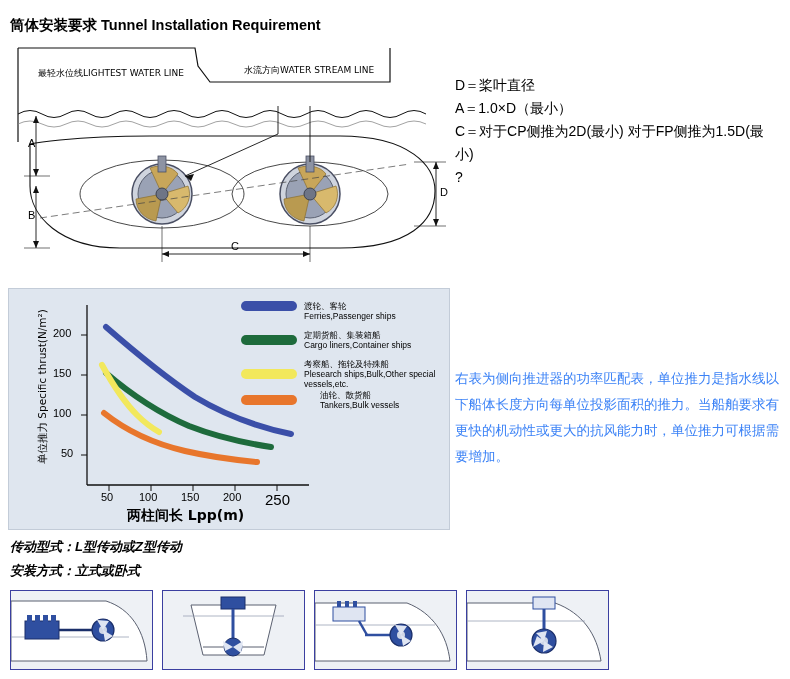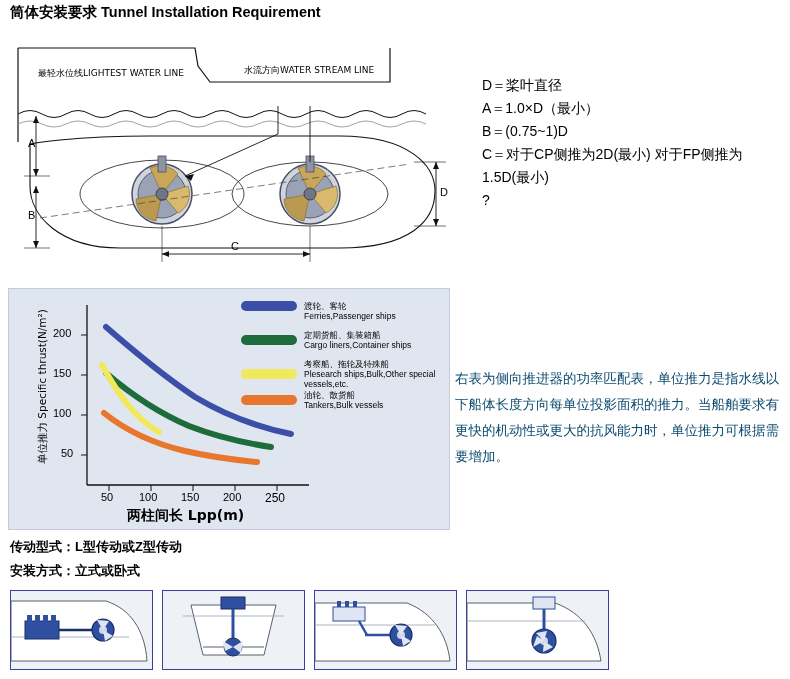--- a/index.html
+++ b/index.html
@@ -22,28 +22,29 @@
     height: 679px;
   }
   
   .section-title {
     position: absolute;
     font-weight: bold;
     font-size: 14.5px;
     color: #000;
     white-space: nowrap;
   }
-  #title-tunnel { left: 10px; top: 3px; }
+  #title-tunnel { left: 10px; top: 16px; }
   #title-power  { left: 10px; top: 264px; }
   .sub-line {
     position: absolute;
     font-weight: bold;
     font-size: 13px;
     color: #000;
     white-space: nowrap;
+    font-style: italic;
   }
   #line-drive   { left: 10px; top: 538px; }
   #line-mount   { left: 10px; top: 562px; }
 
   
   #tunnel-figure {
     position: absolute;
     left: 10px;
     top: 36px;
     width: 440px;
@@ -52,41 +53,41 @@
   
   #formula-block {
     position: absolute;
     left: 455px;
     top: 74px;
     width: 320px;
     font-size: 14px;
     line-height: 23px;
     color: #000;
   }
-  #formula-block div { white-space: normal; margin-left: 27px; }
+  #formula-block div { white-space: normal; }
 
   
   #power-chart {
     position: absolute;
     left: 8px;
     top: 288px;
     width: 440px;
     height: 240px;
     background: #dfe6ef;
     border: 1px solid #c3ccd8;
   }
   
   #power-note {
     position: absolute;
     left: 455px;
     top: 366px;
     width: 325px;
     font-size: 13.5px;
     line-height: 26px;
-    color: #0c4a6e;
+    color: #3b82f6;
   }
 
   
   .thumb {
     position: absolute;
     top: 590px;
     width: 141px;
     height: 78px;
     border: 1px solid #3b3fa0;
     background: #eef1f5;
@@ -178,21 +179,20 @@
     <div style="position:absolute;left:234px;top:28px;font-size:9px;white-space:nowrap;" class="lbl-cn">水流方向WATER STREAM LINE</div>
     <div style="position:absolute;left:18px;top:101px;font-size:11px;">A</div>
     <div style="position:absolute;left:18px;top:173px;font-size:11px;">B</div>
     <div style="position:absolute;left:221px;top:204px;font-size:11px;">C</div>
     <div style="position:absolute;left:430px;top:150px;font-size:11px;">D</div>
   </div>
 
   <div id="formula-block">
     <div>D＝桨叶直径</div>
     <div>A＝1.0×D（最小）</div>
-    <div>B＝(0.75~1)D</div>
     <div>C＝对于CP侧推为2D(最小) 对于FP侧推为1.5D(最小)</div>
     <div>?</div>
   </div>
 
 
   <div id="power-chart">
     <svg width="438" height="238" viewBox="0 0 438 238">
 
       <line x1="78" y1="16" x2="78" y2="196" stroke="#111" stroke-width="1.3"></line>
       <line x1="78" y1="196" x2="300" y2="196" stroke="#111" stroke-width="1.3"></line>
@@ -223,21 +223,21 @@
 
     <div style="position:absolute;left:44px;top:38px;font-size:11px;">200</div>
     <div style="position:absolute;left:44px;top:78px;font-size:11px;">150</div>
     <div style="position:absolute;left:44px;top:118px;font-size:11px;">100</div>
     <div style="position:absolute;left:52px;top:158px;font-size:11px;">50</div>
 
     <div style="position:absolute;left:92px;top:202px;font-size:11px;">50</div>
     <div style="position:absolute;left:130px;top:202px;font-size:11px;">100</div>
     <div style="position:absolute;left:172px;top:202px;font-size:11px;">150</div>
     <div style="position:absolute;left:214px;top:202px;font-size:11px;">200</div>
-    <div style="position:absolute;left:256px;top:202px;font-size:12px;">250</div>
+    <div style="position:absolute;left:256px;top:202px;font-size:15px;">250</div>
 
     <div style="position:absolute;left:-36px;top:98px;width:140px;transform:rotate(-90deg);text-align:center;font-size:10.5px;white-space:nowrap;" class="lbl-cn">单位推力 Specific thrust(N/m²)</div>
     <div style="position:absolute;left:118px;top:218px;font-size:14px;font-weight:bold;white-space:nowrap;" class="lbl-cn">两柱间长 Lpp(m)</div>
 
     <div style="position:absolute;left:232px;top:12px;width:200px;">
       <div style="display:flex;align-items:flex-start;margin-bottom:9px;">
         <span style="display:inline-block;width:56px;height:10px;background:#3b4fa8;border-radius:5px;margin-right:7px;flex:none;"></span>
         <span style="font-size:8.5px;line-height:10px;">
           <span class="lbl-cn">渡轮、客轮</span><br>
           <span>Ferries,Passenger ships</span>
@@ -250,21 +250,21 @@
           <span>Cargo liners,Container ships</span>
         </span>
       </div>
       <div style="display:flex;align-items:center;margin-bottom:1px;">
         <span style="display:inline-block;width:56px;height:10px;background:#f2e85c;border-radius:5px;margin-right:7px;flex:none;"></span>
         <span style="font-size:8.5px;line-height:10px;">
           <span class="lbl-cn">考察船、拖轮及特殊船</span><br>
           <span>Plesearch ships,Bulk,Other special vessels,etc.</span>
         </span>
       </div>
-      <div style="display:flex;align-items:center;">
+      <div style="display:flex;align-items:center;gap:16px;">
         <span style="display:inline-block;width:56px;height:10px;background:#e8762c;border-radius:5px;margin-right:7px;flex:none;"></span>
         <span style="font-size:8.5px;line-height:10px;">
           <span class="lbl-cn">油轮、散货船</span><br>
           <span>Tankers,Bulk vessels</span>
         </span>
       </div>
     </div>
   </div>
 
   <div id="power-note">右表为侧向推进器的功率匹配表，单位推力是指水线以下船体长度方向每单位投影面积的推力。当船舶要求有更快的机动性或更大的抗风能力时，单位推力可根据需要增加。</div>

